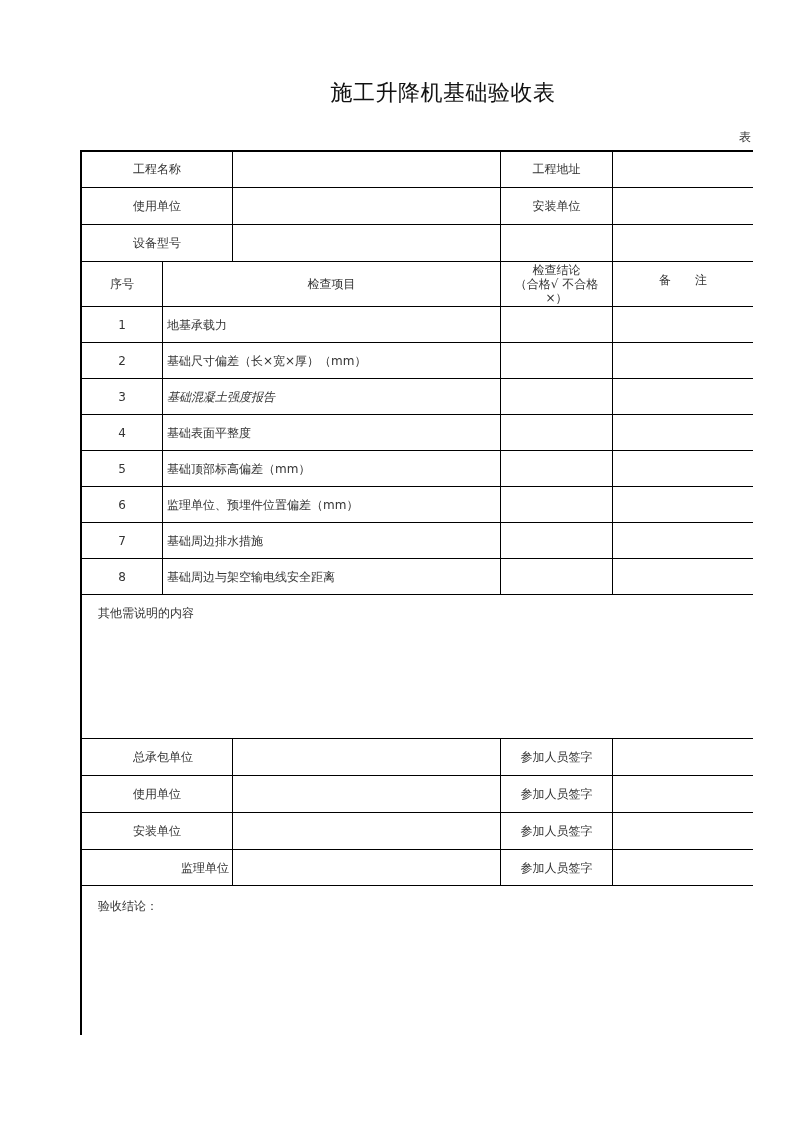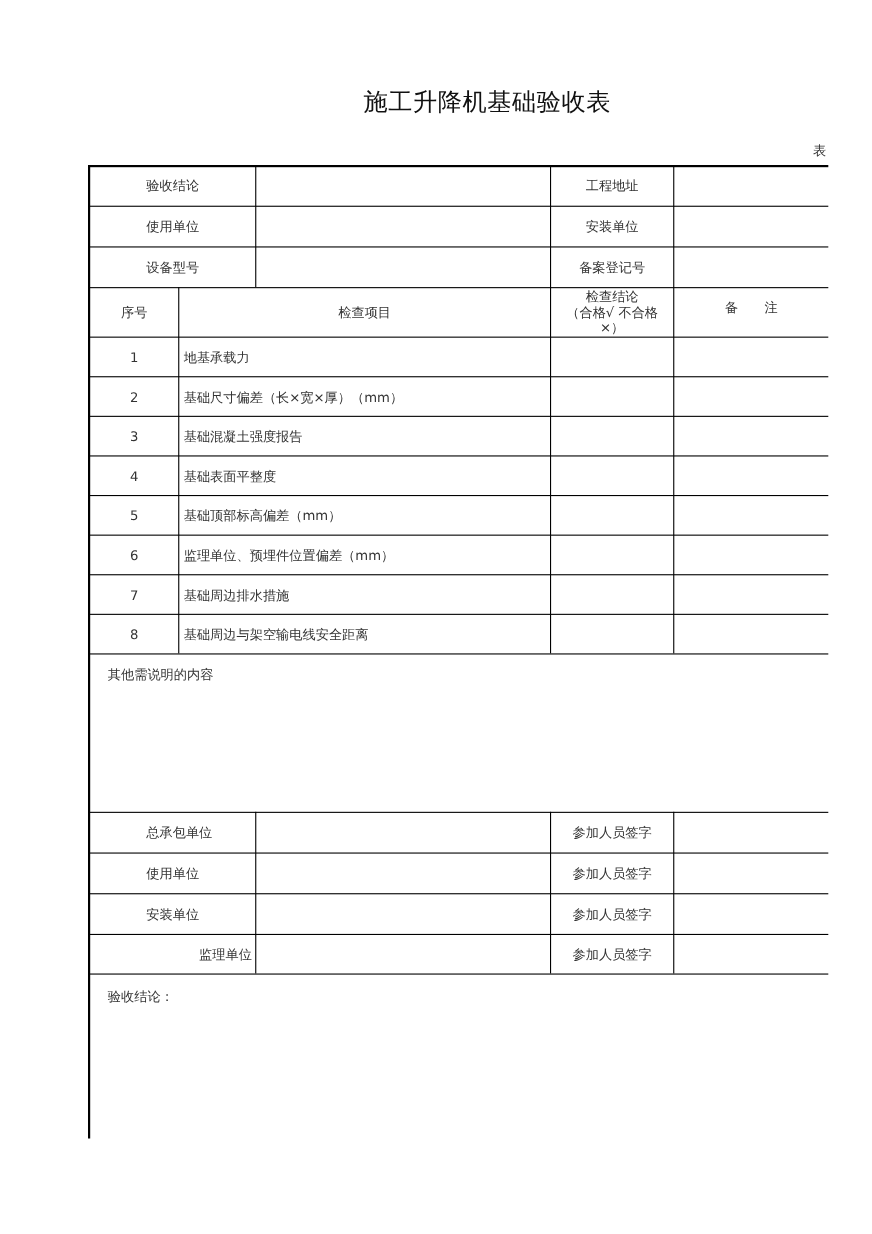--- a/index.html
+++ b/index.html
@@ -48,33 +48,32 @@
   <div class="line-v" style="left:152px;top:0;height:111px;"></div>
   <div class="line-v" style="left:420px;top:0;height:444px;"></div>
   <div class="line-v" style="left:532px;top:0;height:444px;"></div>
 
   <div class="line-v" style="left:82px;top:111px;height:333px;"></div>
 
   <div class="line-v" style="left:152px;top:588px;height:147px;"></div>
   <div class="line-v" style="left:420px;top:588px;height:147px;"></div>
   <div class="line-v" style="left:532px;top:588px;height:147px;"></div>
 
-  <div class="cell" style="left:2px;top:1px;width:150px;height:36px;">验收结论</div>
+  <div class="cell" style="left:2px;top:1px;width:150px;height:36px;">工程名称</div>
   <div class="cell" style="left:153px;top:1px;width:267px;height:36px;"></div>
   <div class="cell" style="left:421px;top:1px;width:111px;height:36px;">工程地址</div>
   <div class="cell" style="left:533px;top:1px;width:140px;height:36px;"></div>
 
   <div class="cell" style="left:2px;top:38px;width:150px;height:36px;">使用单位</div>
   <div class="cell" style="left:153px;top:38px;width:267px;height:36px;"></div>
   <div class="cell" style="left:421px;top:38px;width:111px;height:36px;">安装单位</div>
   <div class="cell" style="left:533px;top:38px;width:140px;height:36px;"></div>
 
   <div class="cell" style="left:2px;top:75px;width:150px;height:36px;">设备型号</div>
   <div class="cell" style="left:153px;top:75px;width:267px;height:36px;"></div>
-  <div class="cell" style="left:421px;top:75px;width:111px;height:36px;">备案登记号</div>
   <div class="cell" style="left:533px;top:75px;width:140px;height:36px;"></div>
 
   <div class="cell" style="left:2px;top:112px;width:80px;height:44px;">序号</div>
   <div class="cell" style="left:83px;top:112px;width:337px;height:44px;">检查项目</div>
   <div class="cell" style="left:421px;top:112px;width:111px;height:44px;flex-direction:column;line-height:14px;">
     <span>检查结论</span>
     <span>（合格√ 不合格</span>
     <span>×）</span>
   </div>
   <div class="cell" style="left:533px;top:108px;width:140px;height:44px;white-space:pre;">备　　注</div>
@@ -86,21 +85,21 @@
     <div class="cell" style="left:533px;top:157px;width:140px;height:35px;"></div>
   </div>
   <div>
     <div class="cell" style="left:2px;top:193px;width:80px;height:35px;">2</div>
     <div class="cell left" style="left:83px;top:193px;width:337px;height:35px;">基础尺寸偏差（长×宽×厚）（mm）</div>
     <div class="cell" style="left:421px;top:193px;width:111px;height:35px;"></div>
     <div class="cell" style="left:533px;top:193px;width:140px;height:35px;"></div>
   </div>
   <div>
     <div class="cell" style="left:2px;top:229px;width:80px;height:35px;">3</div>
-    <div class="cell left" style="left:83px;top:229px;width:337px;height:35px;">基础混凝土强度报告</div>
+    <div class="cell left" style="left:83px;top:229px;width:337px;height:35px;font-style:italic;">基础混凝土强度报告</div>
     <div class="cell" style="left:421px;top:229px;width:111px;height:35px;"></div>
     <div class="cell" style="left:533px;top:229px;width:140px;height:35px;"></div>
   </div>
   <div>
     <div class="cell" style="left:2px;top:265px;width:80px;height:35px;">4</div>
     <div class="cell left" style="left:83px;top:265px;width:337px;height:35px;">基础表面平整度</div>
     <div class="cell" style="left:421px;top:265px;width:111px;height:35px;"></div>
     <div class="cell" style="left:533px;top:265px;width:140px;height:35px;"></div>
   </div>
   <div>

